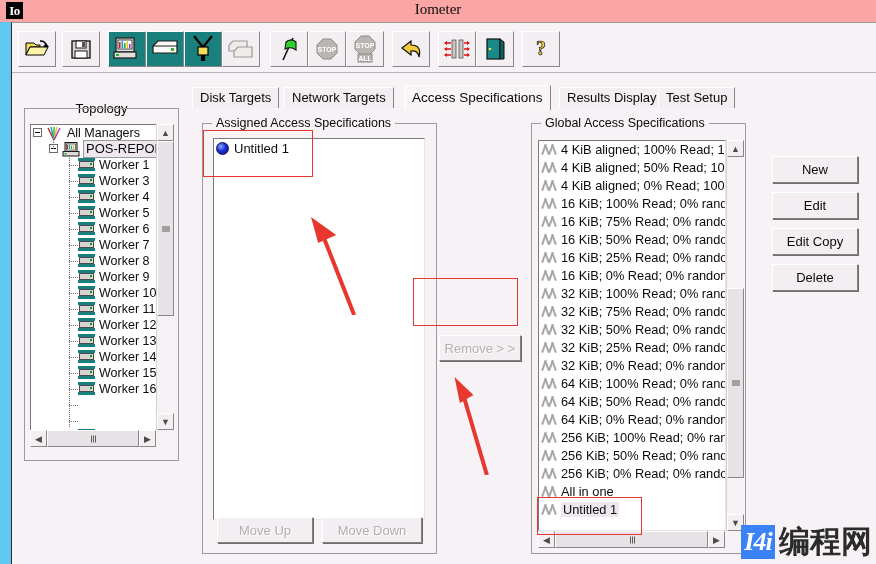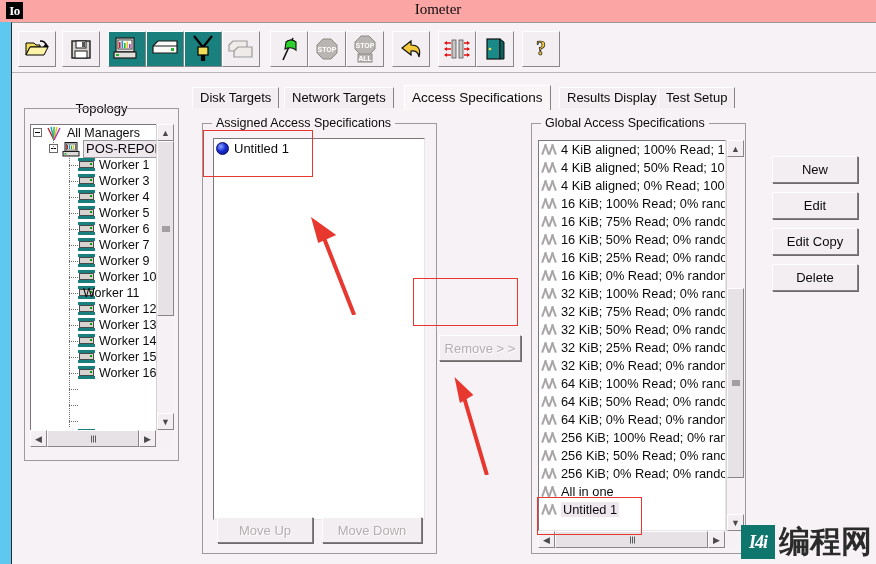--- a/index.html
+++ b/index.html
@@ -315,24 +315,24 @@
   .watermark {
     position: absolute;
     right: 4px; bottom: 4px;
     height: 36px;
     display: flex;
     align-items: center;
     z-index: 60;
   }
   .wm-logo {
     width: 34px; height: 34px;
-    background: #0f766e;
+    background: #3b82f6;
     color: #fff;
     font-family: "Liberation Serif", serif;
-    font-size: 18px;
+    font-size: 26px;
     font-style: italic;
     font-weight: bold;
     display: flex;
     align-items: center;
     justify-content: center;
     letter-spacing: -1px;
   }
   .wm-text {
     margin-left: 4px;
     font-size: 31px;
@@ -568,39 +568,48 @@
           </span>
           <span class="lbl" style="left: 68px;">Worker 7</span>
         </div>
         <div class="tree-row">
           <span class="icon-workers" style="position: absolute; left: 47px; top: 1px;">
             <span class="top"></span>
             <span class="mid"></span>
             <span class="dot"></span>
             <span class="bot"></span>
           </span>
+          <span class="lbl" style="left: 68px;">Worker 8</span>
+        </div>
+        <div class="tree-row">
+          <span class="icon-workers" style="position: absolute; left: 47px; top: 1px;">
+            <span class="top"></span>
+            <span class="mid"></span>
+            <span class="dot"></span>
+            <span class="bot"></span>
+          </span>
           <span class="lbl" style="left: 68px;">Worker 9</span>
         </div>
         <div class="tree-row">
           <span class="icon-workers" style="position: absolute; left: 47px; top: 1px;">
             <span class="top"></span>
             <span class="mid"></span>
             <span class="dot"></span>
             <span class="bot"></span>
           </span>
           <span class="lbl" style="left: 68px;">Worker 10</span>
         </div>
         <div class="tree-row">
           <span class="icon-workers" style="position: absolute; left: 47px; top: 1px;">
             <span class="top"></span>
             <span class="mid"></span>
             <span class="dot"></span>
             <span class="bot"></span>
           </span>
-          <span class="lbl" style="left: 52px;">Worker 11</span>
+          <span class="lbl" style="left: 68px;">Worker 11</span>
         </div>
         <div class="tree-row">
           <span class="icon-workers" style="position: absolute; left: 47px; top: 1px;">
             <span class="top"></span>
             <span class="mid"></span>
             <span class="dot"></span>
             <span class="bot"></span>
           </span>
           <span class="lbl" style="left: 68px;">Worker 12</span>
         </div>

